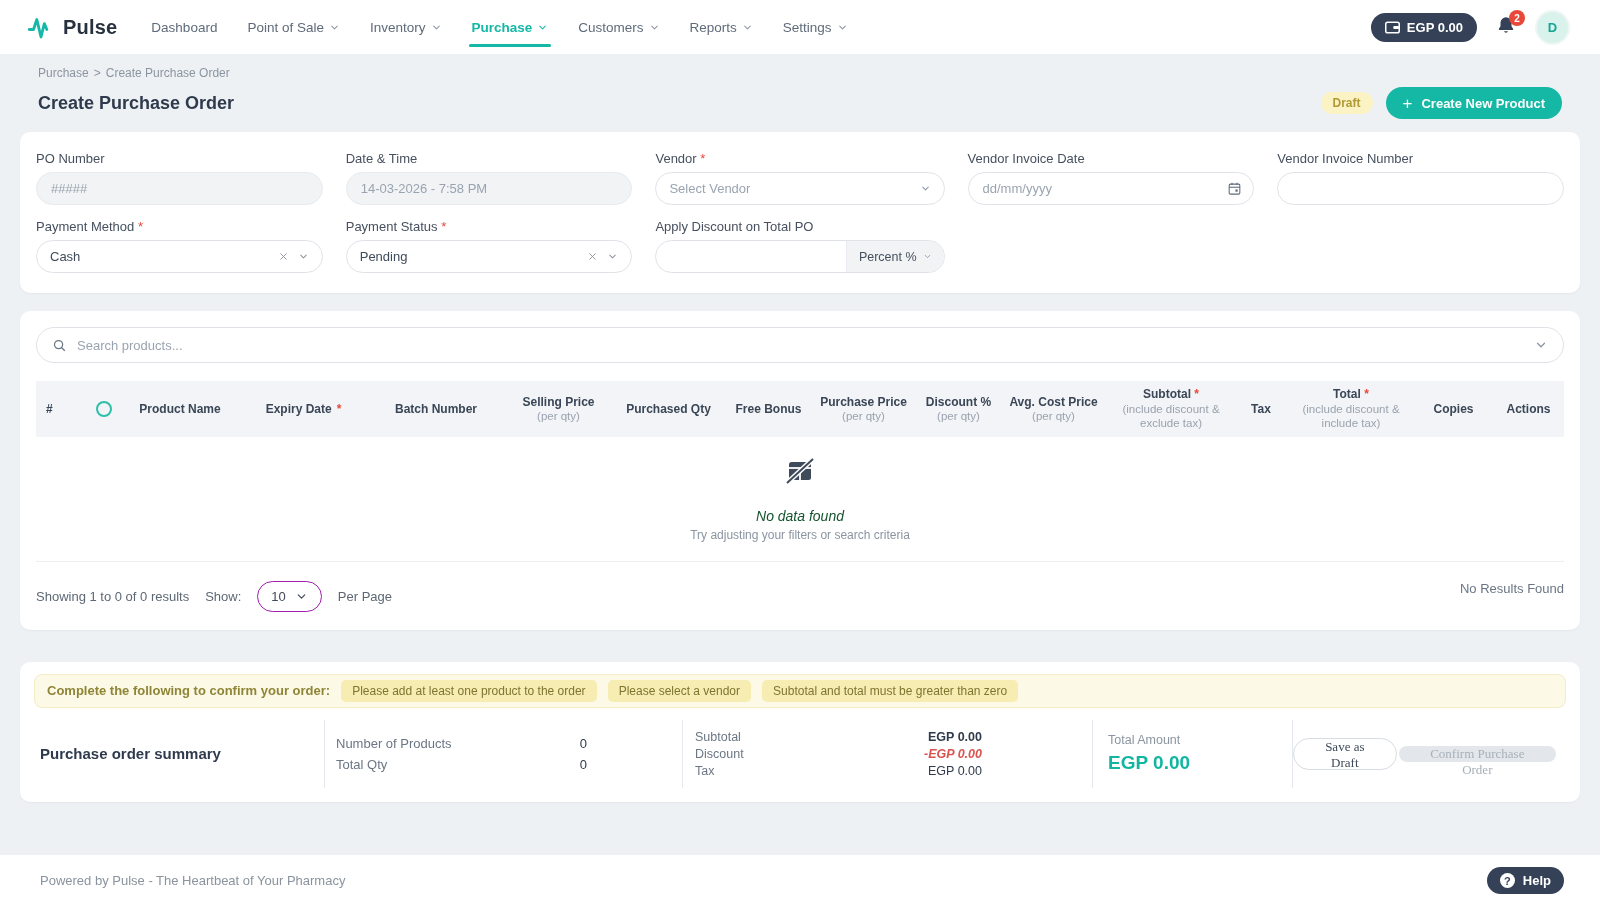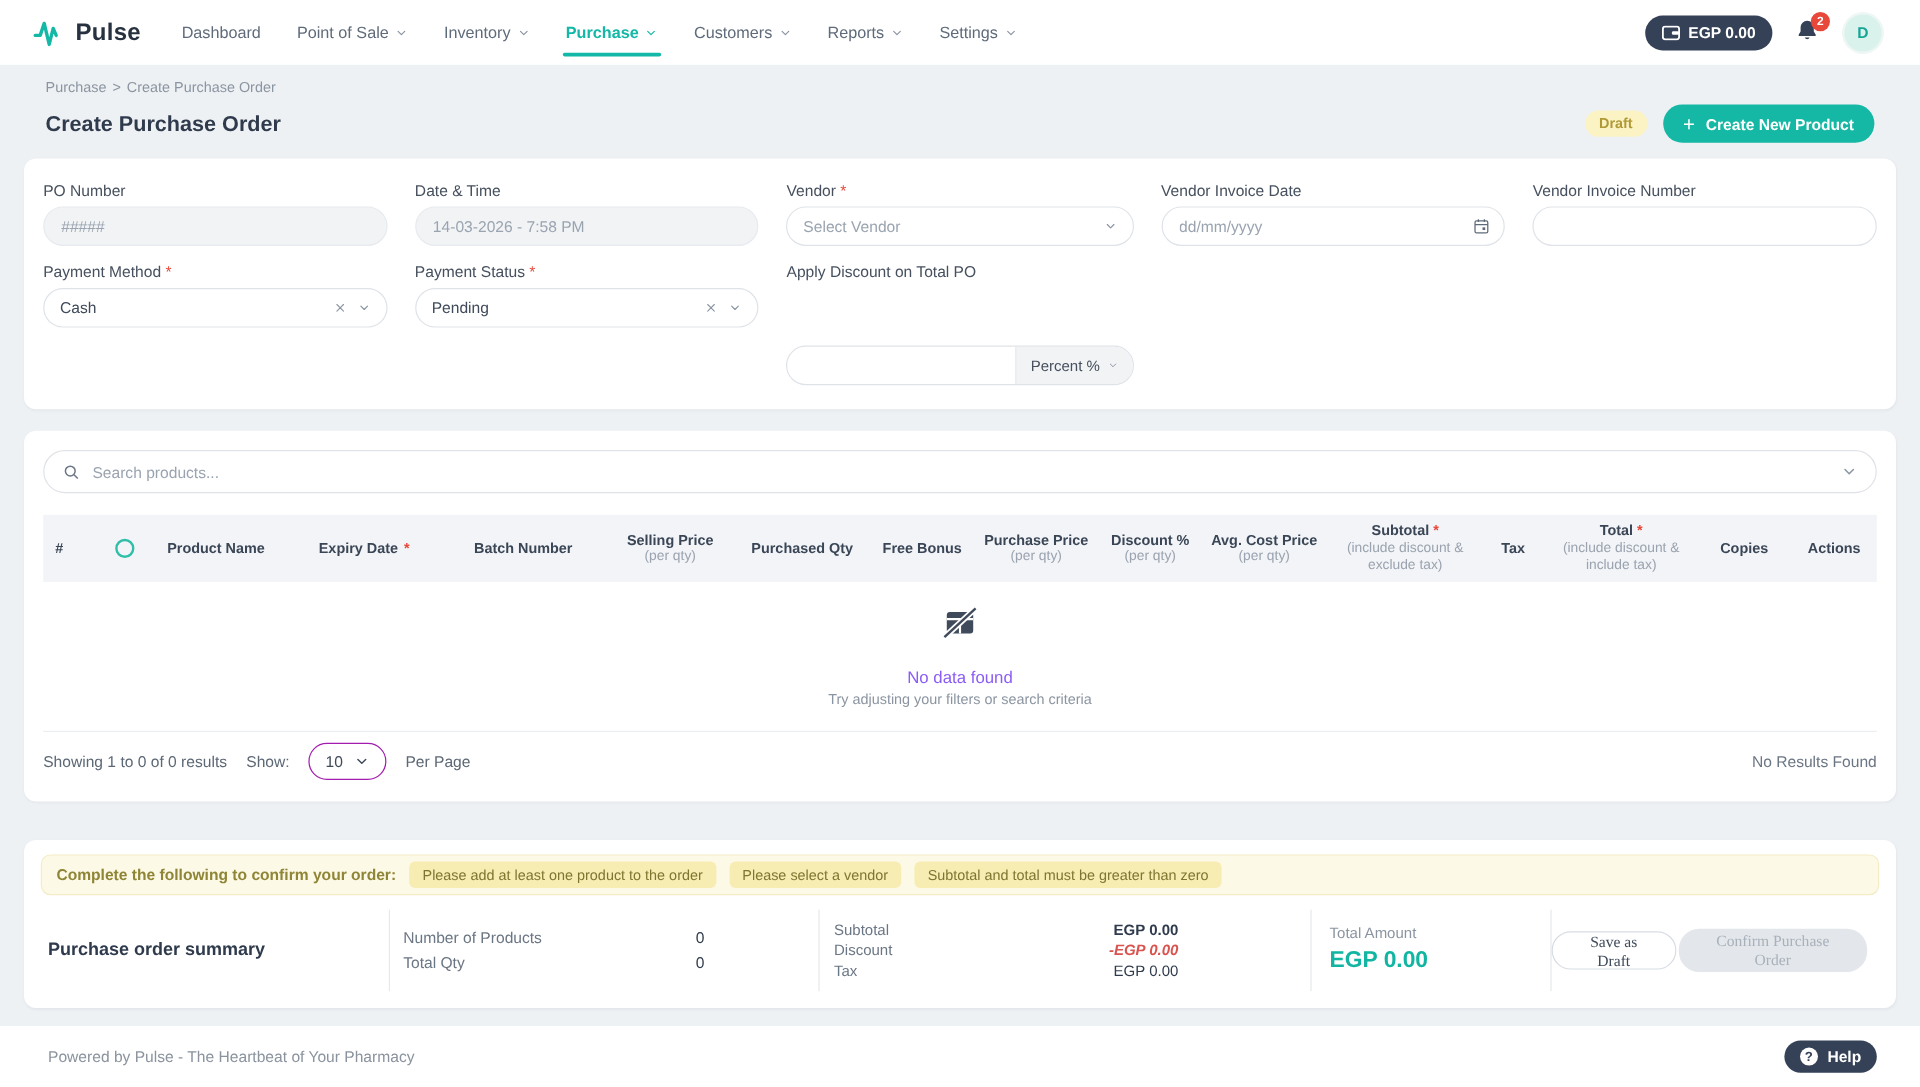--- a/index.html
+++ b/index.html
@@ -70,21 +70,21 @@
   .finput:disabled { background:#f1f3f5; border-color:#e7eaee; color:#9aa4b0; }
   .fselect { display:flex; align-items:center; justify-content:space-between;
     padding:0 13px; cursor:pointer; }
   .fselect .ph { color:#9aa4b0; }
   .sel-icons { display:flex; align-items:center; gap:9px; }
   .x-icon { width:11px; height:11px; stroke:#8b95a3; stroke-width:2; fill:none; stroke-linecap:round; }
   .with-icon { position:relative; }
   .with-icon .finput { padding-right:36px; }
   .cal-icon { position:absolute; right:12px; top:9px; width:15px; height:15px;
     stroke:#5f6b7a; stroke-width:1.7; fill:none; cursor:pointer; }
-  .input-group { display:flex; overflow:hidden;margin-top:48px; }
+  .input-group { display:flex; overflow:hidden; }
   .input-group input { flex:1; border:none; outline:none; padding:0 14px; font-size:13px;
     font-family:inherit; background:transparent; min-width:0; }
   .suffix { display:flex; align-items:center; gap:6px; background:#f1f3f5; padding:0 12px;
     font-size:12.5px; color:#46505e; cursor:pointer; border-left:1px solid #e7eaee; }
 
   
   .products-card { margin-top:18px; padding:16px 16px 18px; }
   .search-bar { height:36px; border:1px solid #dfe3e8; border-radius:18px; display:flex;
     align-items:center; padding:0 15px; gap:10px; }
   .search-icon { width:15px; height:15px; stroke:#6b7684; stroke-width:2; fill:none; }
@@ -97,24 +97,24 @@
   .th.col { flex-direction:column; gap:1px; }
   .th .sub { font-weight:normal; font-size:11.5px; color:#9aa3af; }
   .th .subw { max-width:122px; line-height:1.25; }
   .c1{flex:0 0 30px; justify-content:flex-start;} .c2{flex:0 0 165px; justify-content:center; gap:27px;}
   .c3{flex:0 0 125px;} .c4{flex:0 0 140px;} .c5{flex:0 0 105px;} .c6{flex:0 0 115px;}
   .c7{flex:0 0 85px;align-items:center;} .c8{flex:0 0 105px;} .c9{flex:0 0 85px;} .c10{flex:0 0 105px;}
   .c11{flex:0 0 130px;} .c12{flex:0 0 50px;} .c13{flex:0 0 130px;} .c14{flex:0 0 75px;} .c15{flex:0 0 75px;}
   .radio { width:16px; height:16px; border:2px solid #2fbfa9; border-radius:50%; cursor:pointer; flex:0 0 auto; }
   .empty { height:122px; display:flex; flex-direction:column; align-items:center;
     justify-content:center; gap:4px; }
-  .empty-title { font-size:14px; color:#8b5cf6; margin-top:16px; }
+  .empty-title { font-size:14px; color:#14532d; margin-top:16px;font-style:italic; }
   .empty-sub { font-size:12px; color:#8b95a1; }
-  .pag-row { border-top:1px solid #eceff2; margin-top:2px; padding-top:9px;
-    display:flex; align-items:center; justify-content:space-between; font-size:13px; color:#5d6875; }
+  .pag-row { border-top:1px solid #eceff2; margin-top:2px; padding-top:19px;
+    display:flex; justify-content:space-between; font-size:13px; color:#5d6875; }
   .pag-left { display:flex; align-items:center; gap:16px; }
   .size-select { display:flex; align-items:center; gap:9px; border:1px solid #a21caf;
     border-radius:16px; height:31px; padding:0 13px; cursor:pointer; color:#3f4a5a; }
   .pag-status { color:#6b7684; }
 
   
   .bottom-card { margin-top:32px; padding:12px 14px 14px; }
   .alert-bar { background:#fdf9e7; border:1px solid #f3ecc6; border-radius:8px;
     display:flex; align-items:center; gap:11px; padding:5px 12px; min-height:31px; flex-wrap:wrap; }
   .alert-prefix { font-size:13px; font-weight:bold; color:#8f8536; }
@@ -133,21 +133,21 @@
   .sum-totals .sum-line { font-size:12.5px; }
   .val-bold { font-weight:bold; color:#2f3b4c; }
   .val-red { color:#d9534f; font-weight:bold;font-style:italic; }
   .sum-amount { flex:0 0 200px; padding-left:15px; }
   .amt-label { font-size:12.5px; color:#8b95a1; }
   .amt-value { font-size:19px; font-weight:bold; color:#12b5a2; margin-top:5px; }
   .sum-buttons { flex:1; flex-direction:row !important; display:flex; align-items:center;
     justify-content:flex-end; gap:2px; padding-right:10px;font-family:Liberation Serif, serif; }
   .btn-outline { background:#fff; border:1px solid #d8dde3; border-radius:17px; height:32px;
     padding:0 17px; font-size:13px; color:#3f4a5a; cursor:pointer; font-family:inherit; }
-  .btn-disabled { background:#e3e7eb; border:none; border-radius:17px; height:36px;
+  .btn-disabled { background:#e3e7eb; border:none; border-radius:17px; height:16px;
     padding:0 17px; font-size:13px; color:#a8b0ba; font-family:inherit; }
 
   
   .footer { flex:0 0 51px; background:#fff; display:flex; align-items:center;
     justify-content:space-between; padding:0 36px 0 40px; }
   .footer-text { font-size:13px; color:#8a939e; }
   .help-btn { display:flex; align-items:center; gap:8px; background:#344157; color:#fff;
     border:none; border-radius:14px; height:27px; padding:0 13px; font-size:13px;
     font-weight:bold; cursor:pointer; font-family:inherit; }
   .q-circle { width:15px; height:15px; border-radius:50%; background:#fff; color:#344157;

